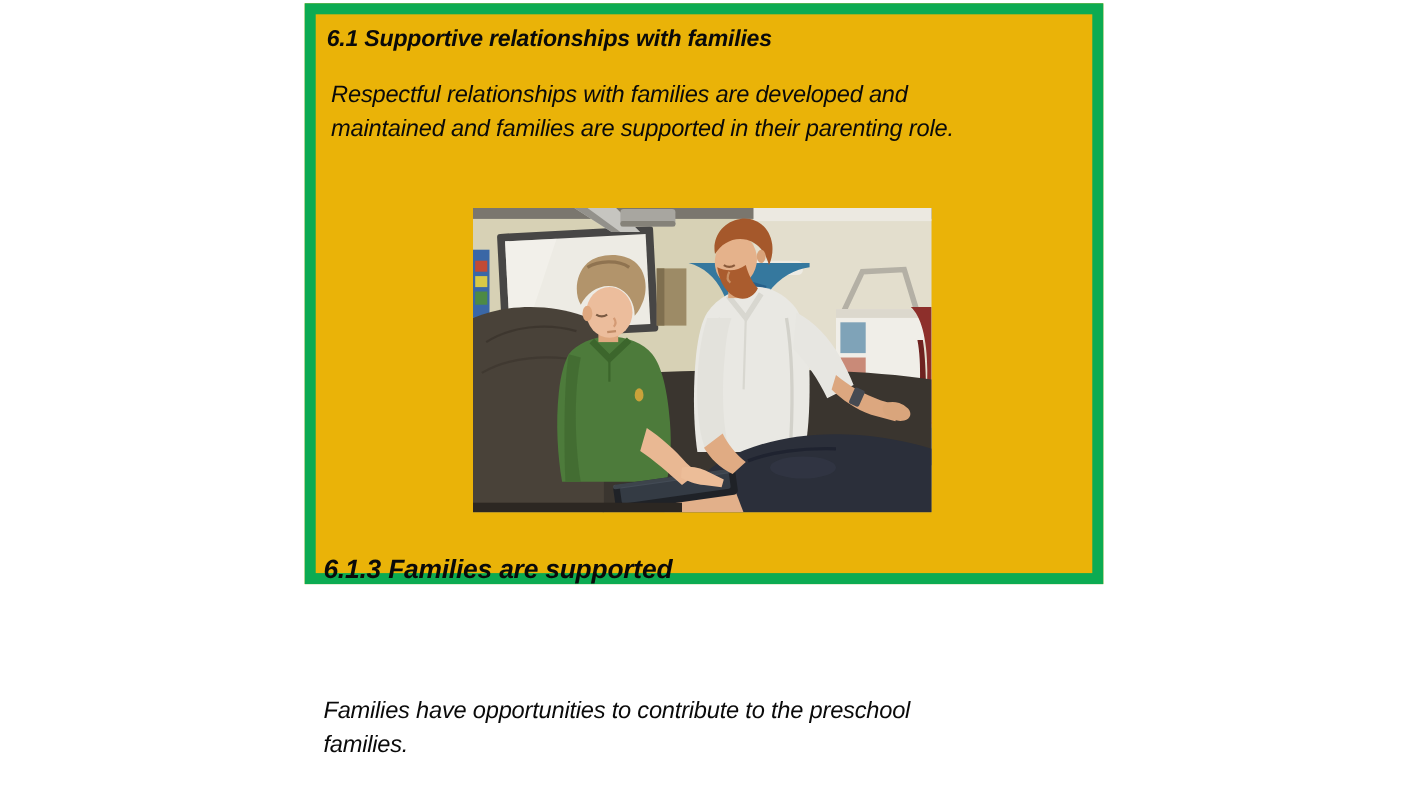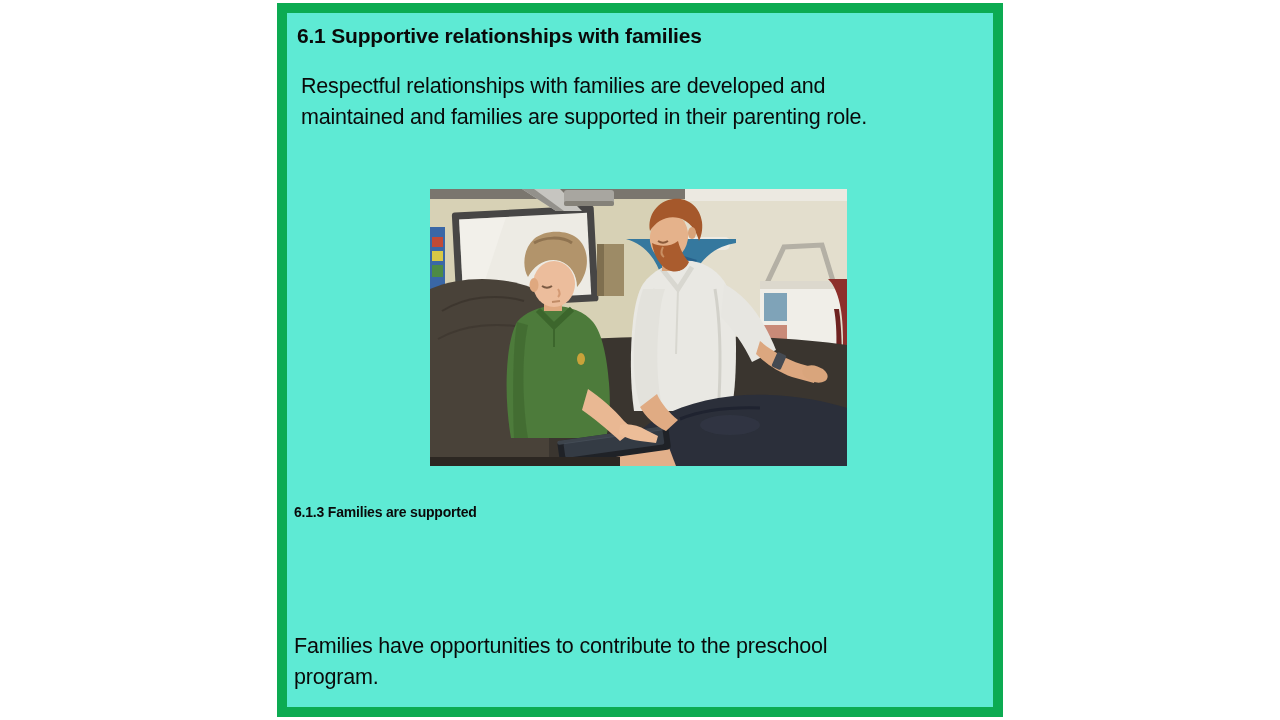--- a/index.html
+++ b/index.html
@@ -3,36 +3,36 @@
 <meta charset="utf-8">
 <style>
   * { margin: 0; padding: 0; box-sizing: border-box; }
   html, body { width: 1280px; height: 720px; background: #ffffff; }
   .canvas {
     position: relative; width: 1280px; height: 720px;
     background: #ffffff; overflow: hidden;
     font-family: "Liberation Sans", sans-serif; color: #0a0a0a;
   }
   .frame {
-    position: absolute; left: 277px; top: 3px; width: 726px; height: 714px;
-    border: 10px solid var(--accent, #0cab52); background: #5eead4;
+    position: absolute; left: 277px; top: 3px; width: 726px; height: 528px;
+    border: 10px solid var(--accent, #0cab52); background: #eab308; font-style: italic;
   }
   .slide-title {
     position: absolute; left: 10px; top: 11px;
     font-size: 21px; font-weight: 700; letter-spacing: -0.2px;
     white-space: pre;
   }
   .para {
     position: absolute; font-size: 21.5px; line-height: 31px;
     letter-spacing: -0.2px; white-space: pre;
   }
   .intro { left: 14px; top: 58px; }
   .subheading {
     position: absolute; left: 7px; top: 491px;
-    font-size: 14px; font-weight: 700; letter-spacing: -0.2px; white-space: pre;
+    font-size: 24px; font-weight: 700; letter-spacing: -0.2px; white-space: pre;
   }
   .body1 { left: 7px; top: 538px; }
   .body2 { left: 7px; top: 618px; }
   .photo {
     position: absolute; left: 143px; top: 176px;
     width: 417px; height: 277px; overflow: hidden;
   }
   .photo svg { display: block; width: 417px; height: 277px; }
 </style>
 </head>
@@ -159,16 +159,16 @@
         <ellipse cx="385" cy="185" rx="13" ry="8" fill="#d9a57c" transform="rotate(18 385 185)"></ellipse>
 
         <rect x="0" y="268" width="190" height="9" fill="#2c2722"></rect>
       </svg>
     </figure>
 
     <h2 class="subheading">6.1.3 Families are supported</h2>
 
 
     <p class="para body2">Families have opportunities to contribute to the preschool
-program.</p>
+families.</p>
 
   </div>
 </div>
 
 </body></html>

